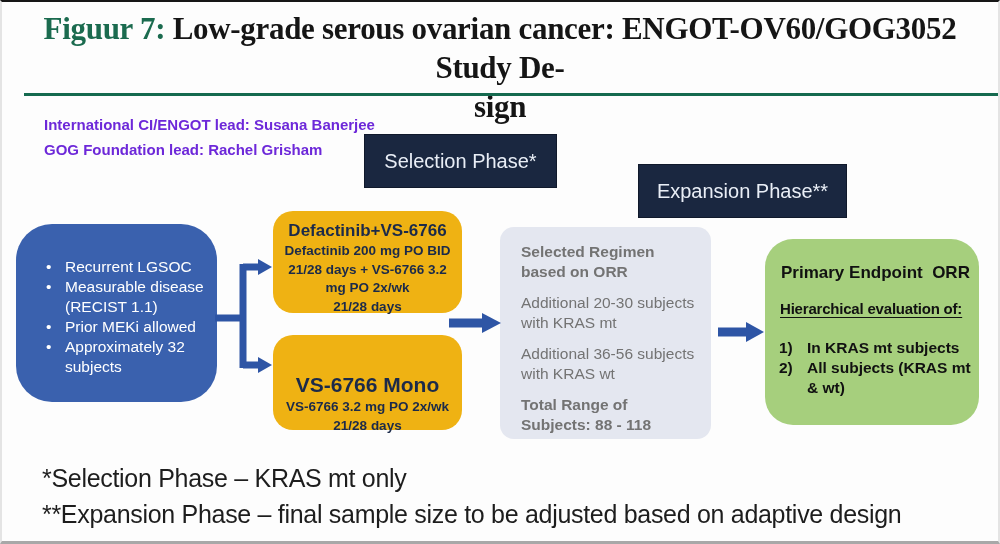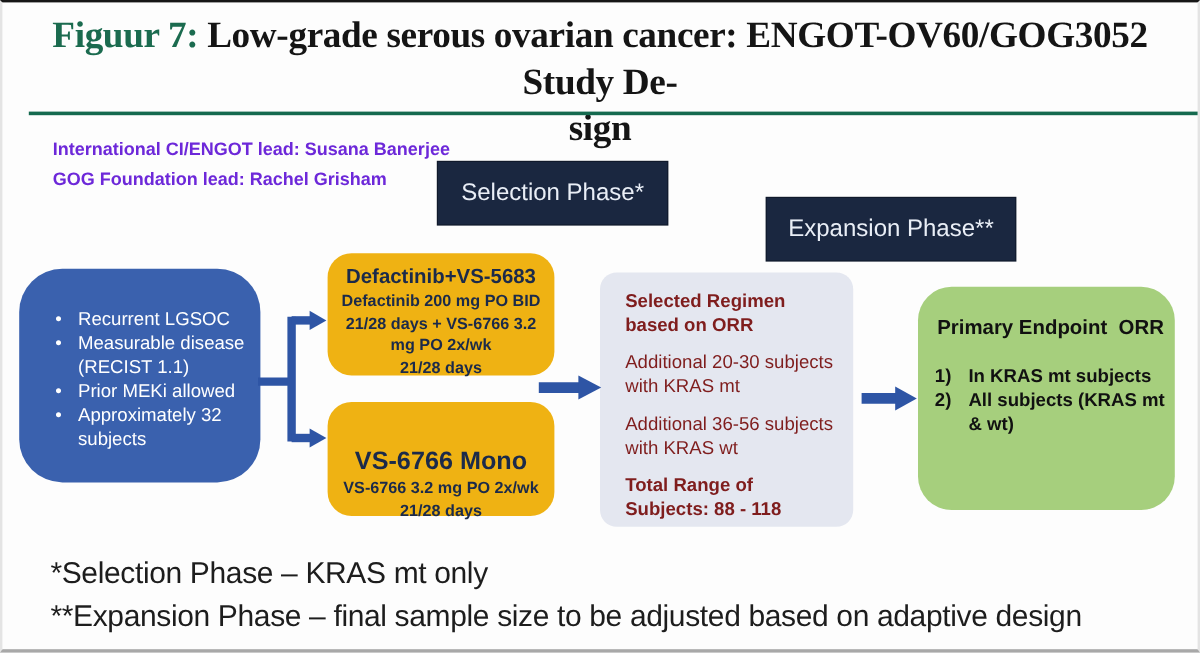--- a/index.html
+++ b/index.html
@@ -37,21 +37,21 @@
   
   .arm{position:absolute;left:271px;width:189px;background:#efb213;border-radius:20px;
     color:#1b2a4a;text-align:center;box-sizing:border-box;}
   .arm.combo{top:209px;height:102px;padding-top:9px;}
   .arm.mono{top:333px;height:95px;padding-top:36px;}
   .arm .t1{font-size:17px;font-weight:700;line-height:22px;}
   .arm.mono .t1{font-size:21px;line-height:27px;}
   .arm .ln{font-size:13.5px;font-weight:700;line-height:18.5px;padding:0 6px;}
   
   .selbox{position:absolute;left:498px;top:225px;width:211px;height:212px;
-    background:#e4e7f0;border-radius:14px;color:#7f1d1d;}
+    background:#e4e7f0;border-radius:14px;color:#737373;}
   .selbox .p{margin:11px 8px 0 21px;font-size:15.5px;line-height:20px;}
   .selbox .p.first{margin-top:15px;}
   .selbox .p.b{font-weight:700;}
   .selbox .p.narrow{max-width:150px;}
   
   .epbox{position:absolute;left:763px;top:237px;width:214px;height:186px;
     background:#a6cf7d;border-radius:28px;color:#111;font-weight:700;}
   .ep-title{margin:24px 0 0 16px;font-size:17px;white-space:pre;}
   .ep-sub{margin:17px 0 0 15px;font-size:15px;letter-spacing:-0.2px;white-space:nowrap;
     text-decoration:underline;text-underline-offset:3px;}
@@ -103,41 +103,42 @@
         <span class="itx">Prior MEKi allowed</span>
       </li>
       <li>
         <span class="blt">•</span>
         <span class="itx">Approximately 32 subjects</span>
       </li>
     </ul>
   </div>
 
   <div class="arm combo">
-    <div class="t1">Defactinib+VS-5683</div>
+    <div class="t1">Defactinib+VS-6766</div>
     <div class="ln">Defactinib 200 mg PO BID</div>
     <div class="ln">21/28 days + VS-6766 3.2 mg PO 2x/wk</div>
     <div class="ln">21/28 days</div>
   </div>
 
   <div class="arm mono">
     <div class="t1">VS-6766 Mono</div>
     <div class="ln">VS-6766 3.2 mg PO 2x/wk</div>
     <div class="ln">21/28 days</div>
   </div>
 
   <div class="selbox">
     <div class="p b first">Selected Regimen based on ORR</div>
     <div class="p">Additional 20-30 subjects with KRAS mt</div>
     <div class="p">Additional 36-56 subjects with KRAS wt</div>
     <div class="p b narrow">Total Range of Subjects: 88 - 118</div>
   </div>
 
   <div class="epbox">
     <div class="ep-title">Primary Endpoint  ORR</div>
+    <div class="ep-sub">Hierarchical evaluation of:</div>
     <div class="ep-list">
       <div class="ep-item">
         <span class="ep-num">1)</span>
         <span class="ep-text">In KRAS mt subjects</span>
       </div>
       <div class="ep-item">
         <span class="ep-num">2)</span>
         <span class="ep-text">All subjects (KRAS mt &amp; wt)</span>
       </div>
     </div>

